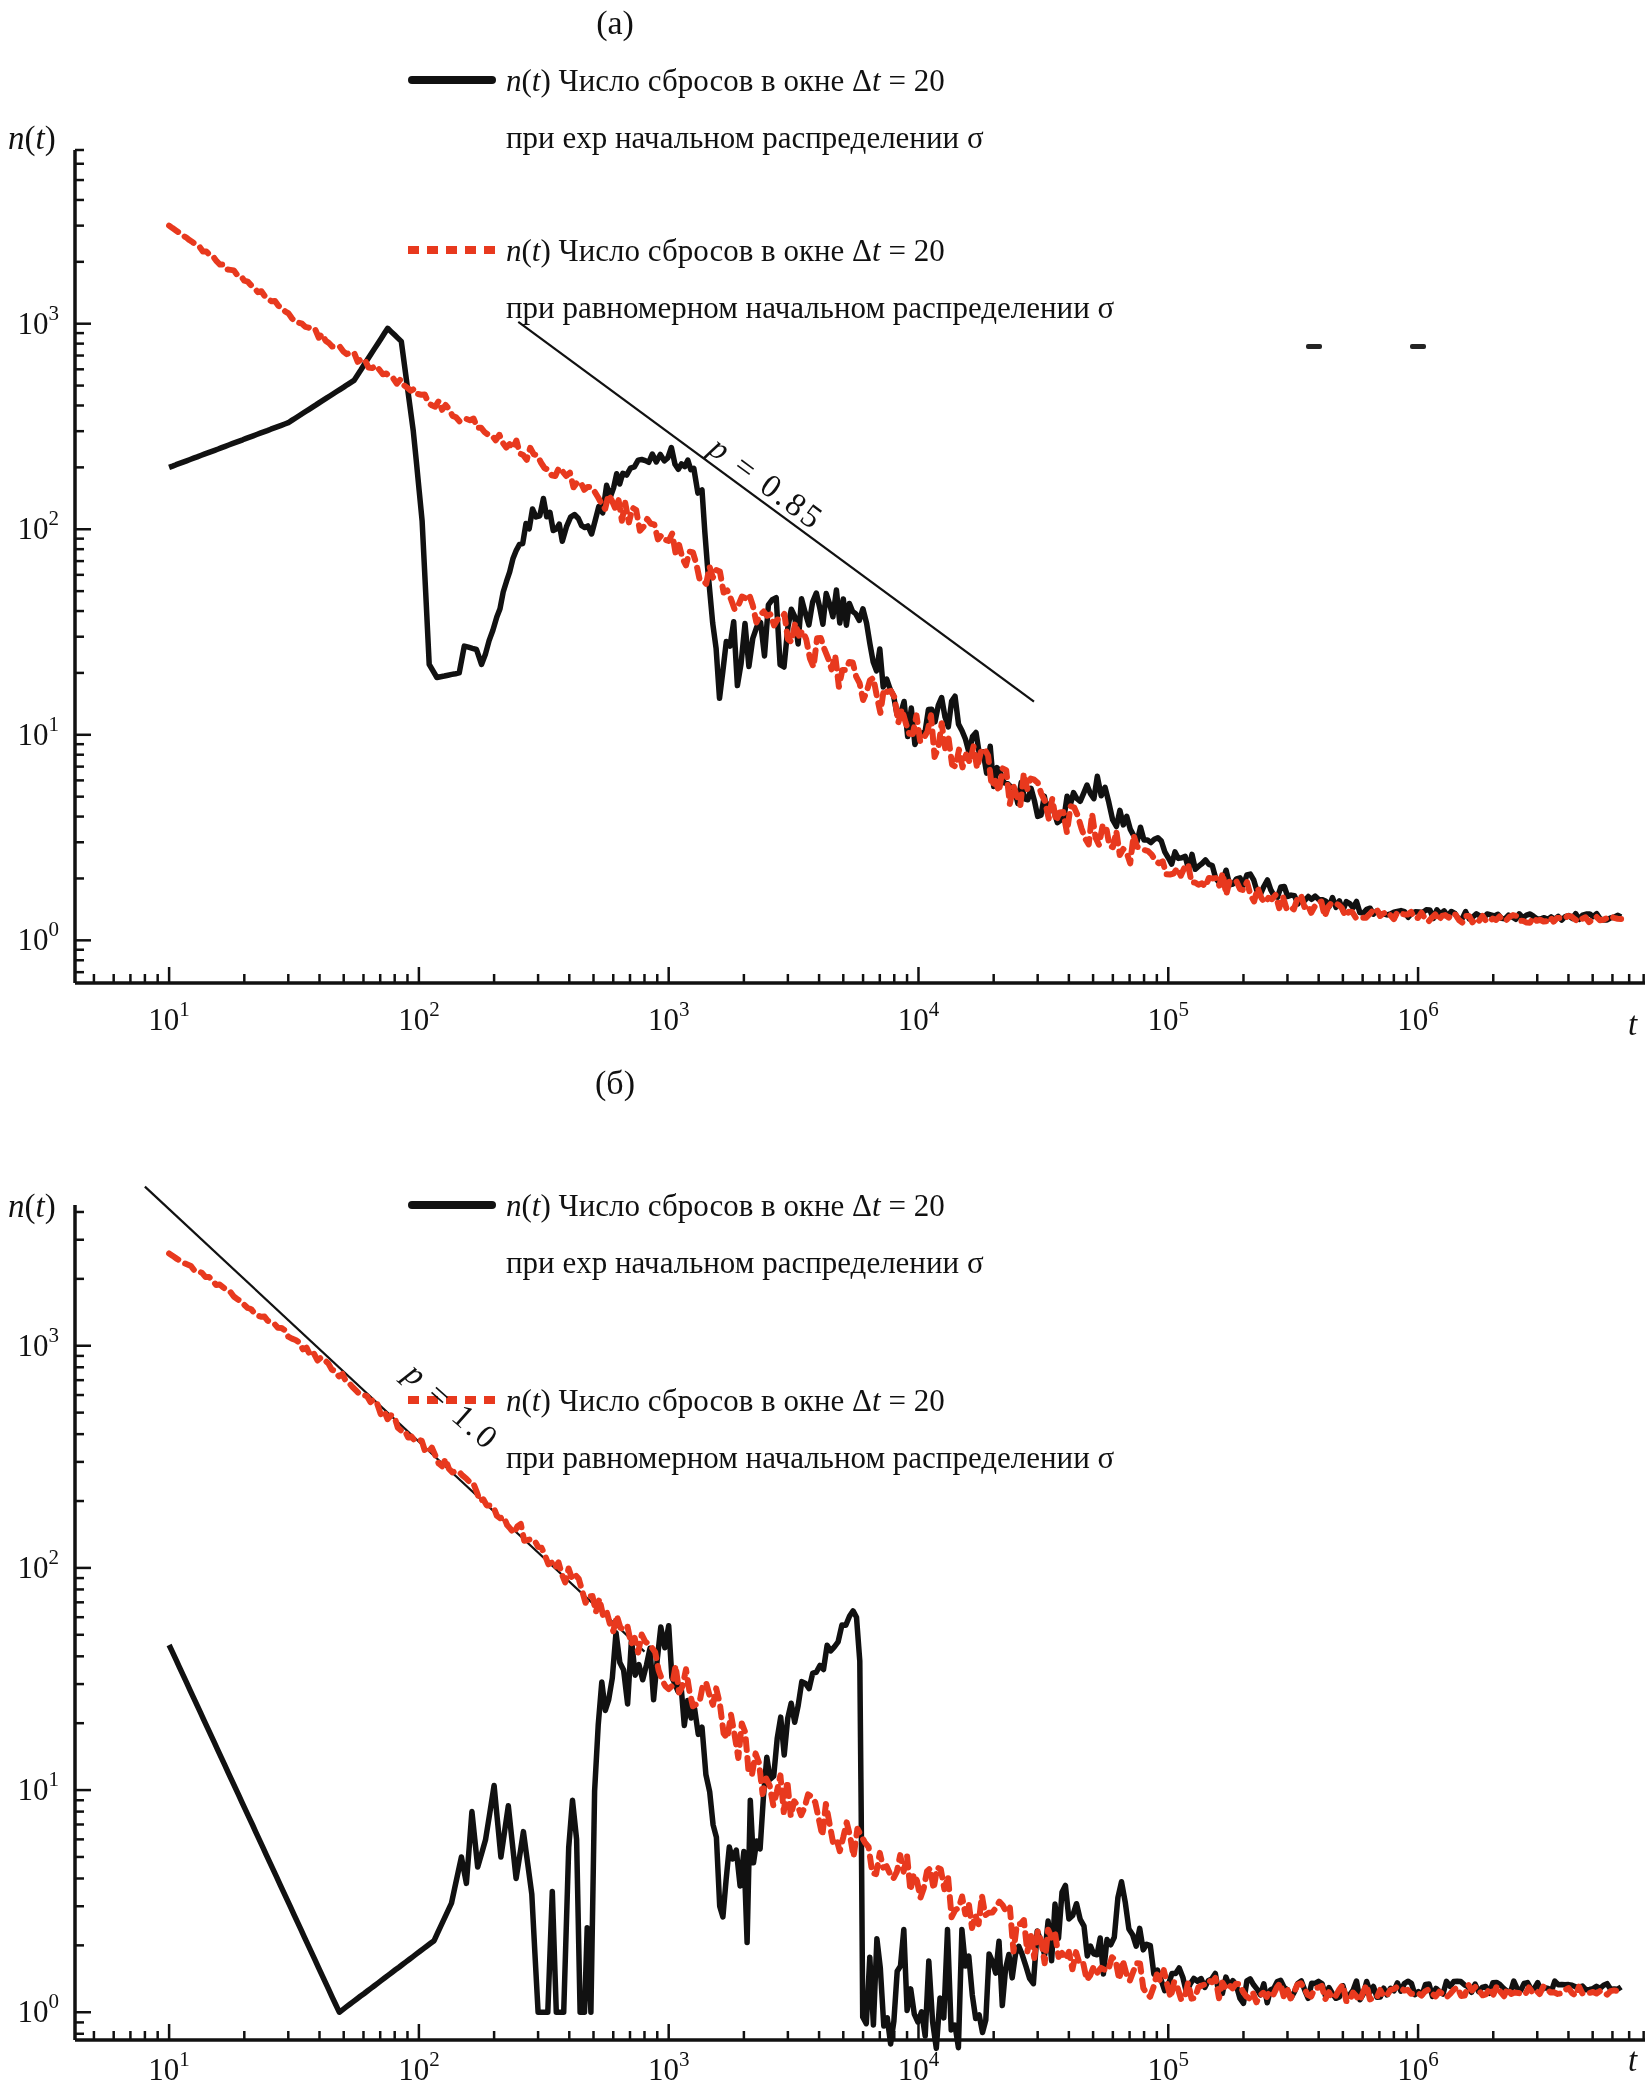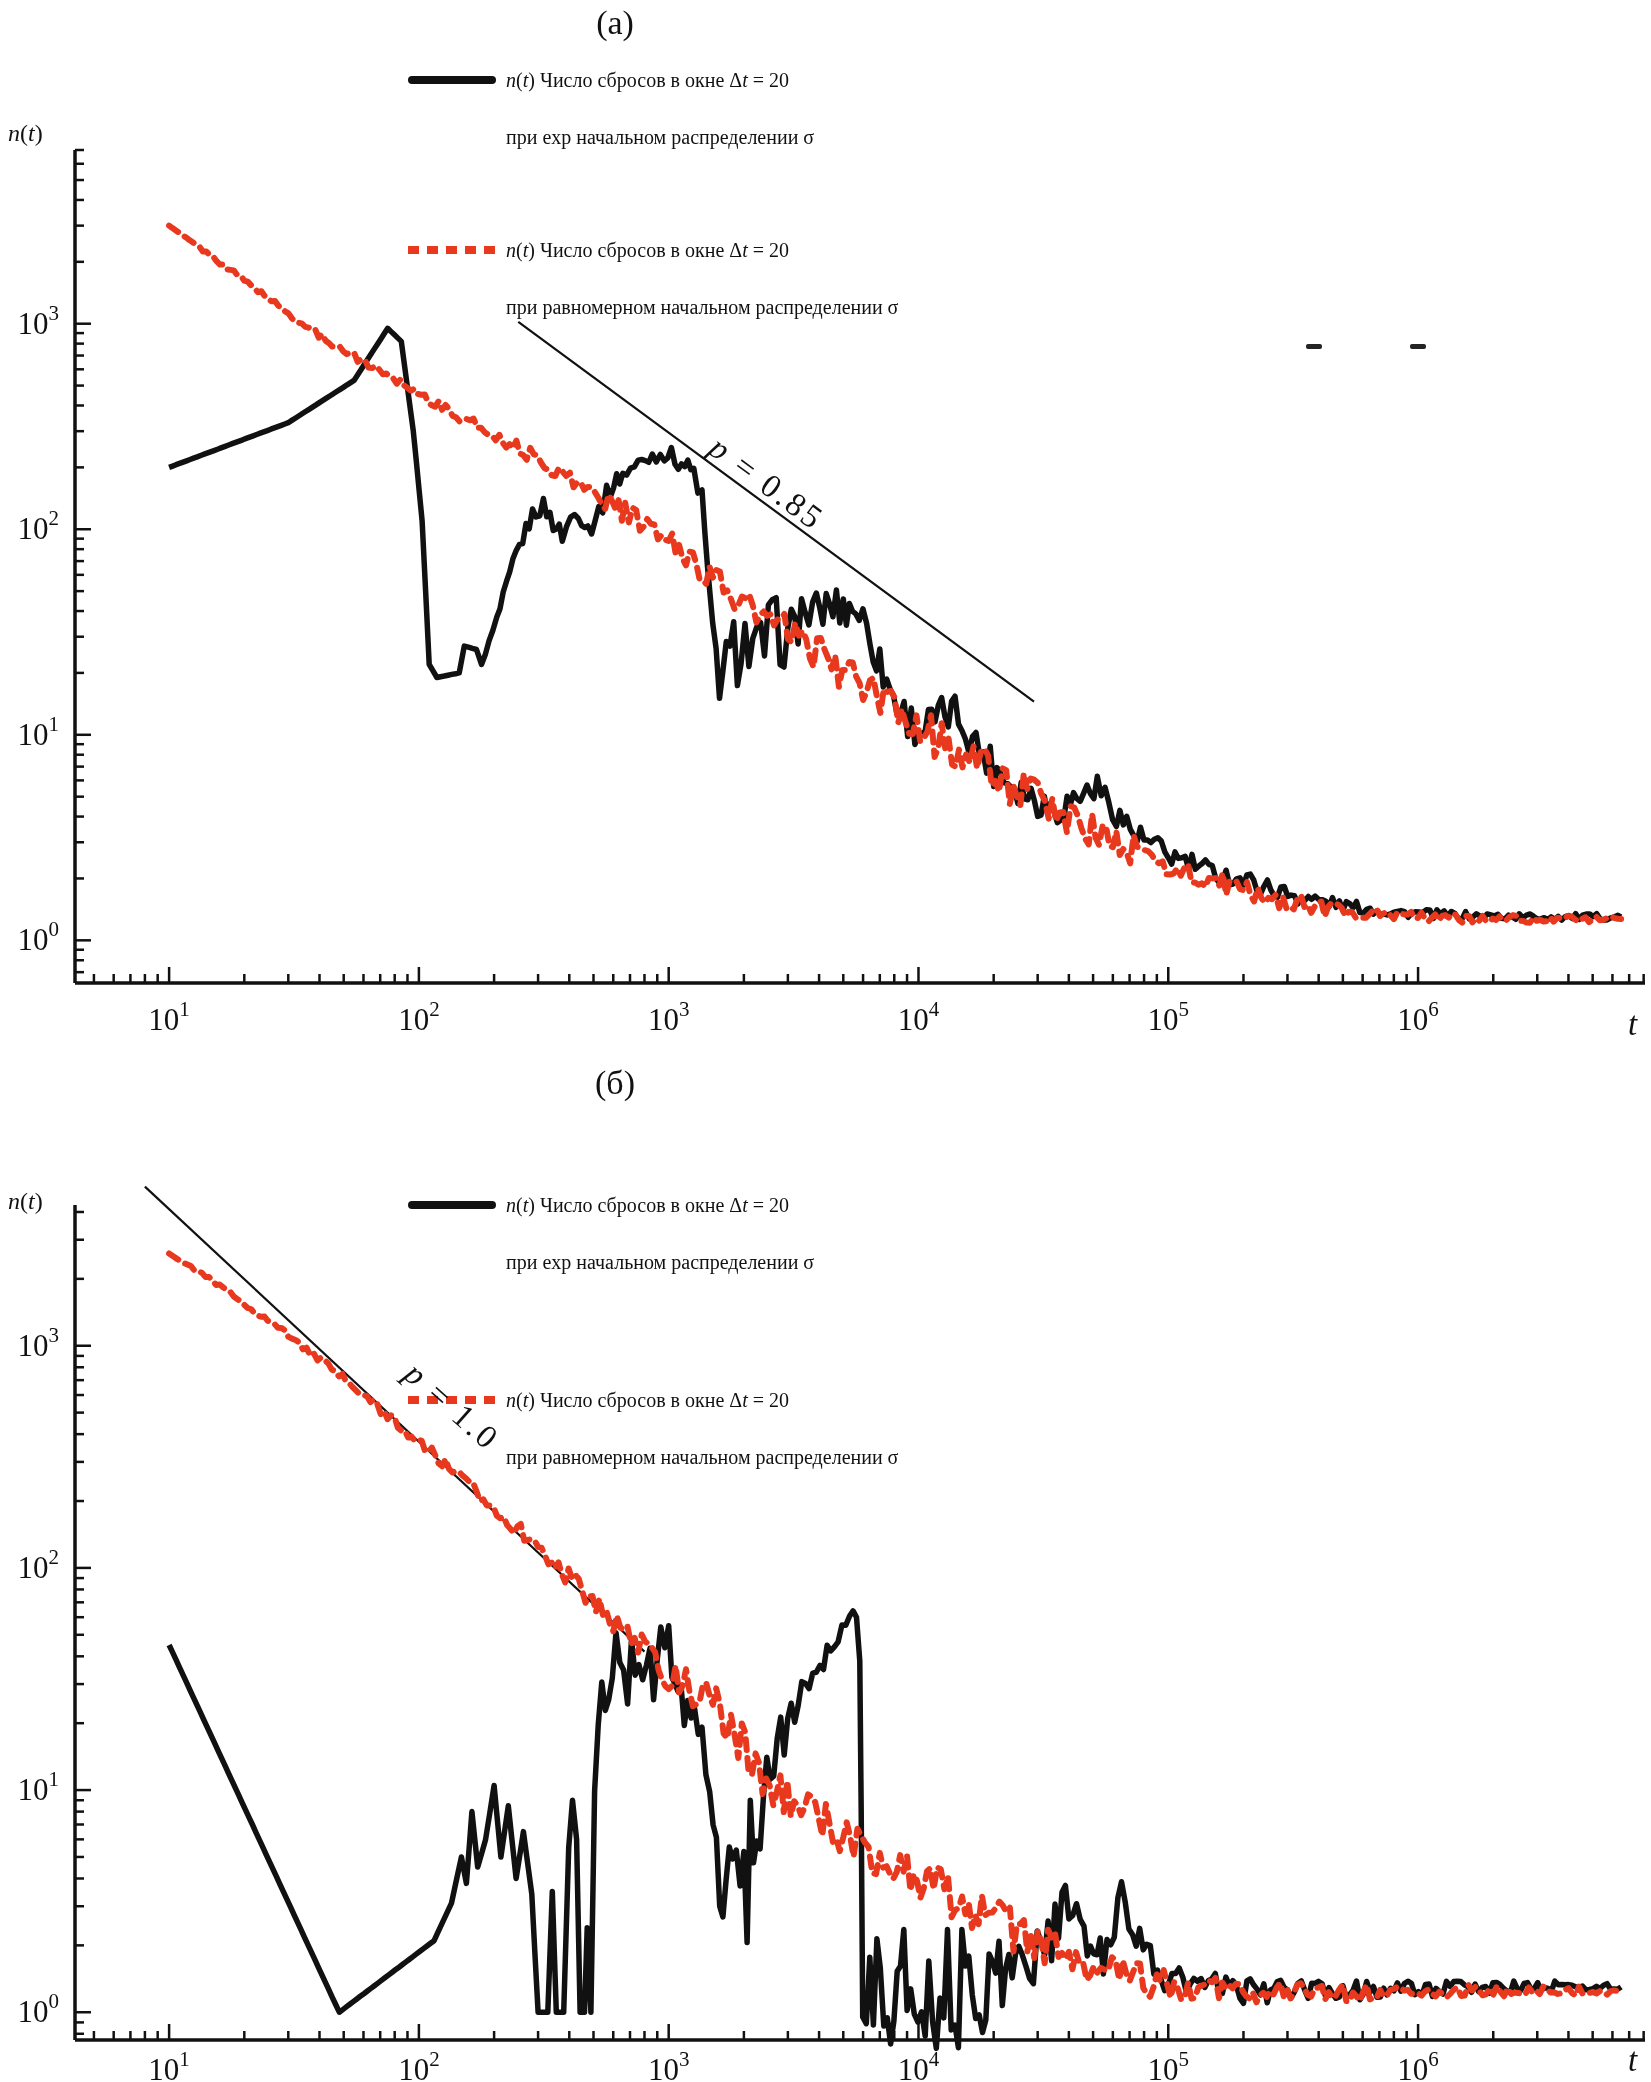--- a/index.html
+++ b/index.html
@@ -7,22 +7,22 @@
        font-family:"Liberation Serif","DejaVu Serif",serif;color:#111;}
   .fig{position:absolute;inset:0;}
   svg{position:absolute;left:0;top:0;}
   .abs{position:absolute;}
   .it{font-style:italic;}
   .panel-title{font-size:34px;text-align:center;width:360px;}
   .legend-entry{width:860px;}
   .legend-marker{position:absolute;left:0;top:24px;width:88px;height:8px;border-radius:4px;}
   .marker-solid{background:#111;}
   .marker-dashed{background:repeating-linear-gradient(90deg,#e8391e 0 11px,rgba(0,0,0,0) 11px 19px);border-radius:0;}
-  .legend-text{margin-left:98px;font-size:20px;line-height:57px;white-space:nowrap;}
-  .axis-ylabel{font-size:24px;}
+  .legend-text{margin-left:98px;font-size:31px;line-height:57px;white-space:nowrap;}
+  .axis-ylabel{font-size:33px;}
   .axis-xlabel{font-size:33px;}
   .annotation{font-size:33px;letter-spacing:3px;white-space:nowrap;transform-origin:center center;}
   .artifact{position:absolute;width:16px;height:5px;background:#242424;border-radius:2px;}
 </style>
 </head>
 <body>
 
 <div class="fig">
   <svg id="fig-svg" width="1651" height="2082">
       <line x1="75" y1="150" x2="75" y2="983" stroke="#111" stroke-width="3.5"></line>

